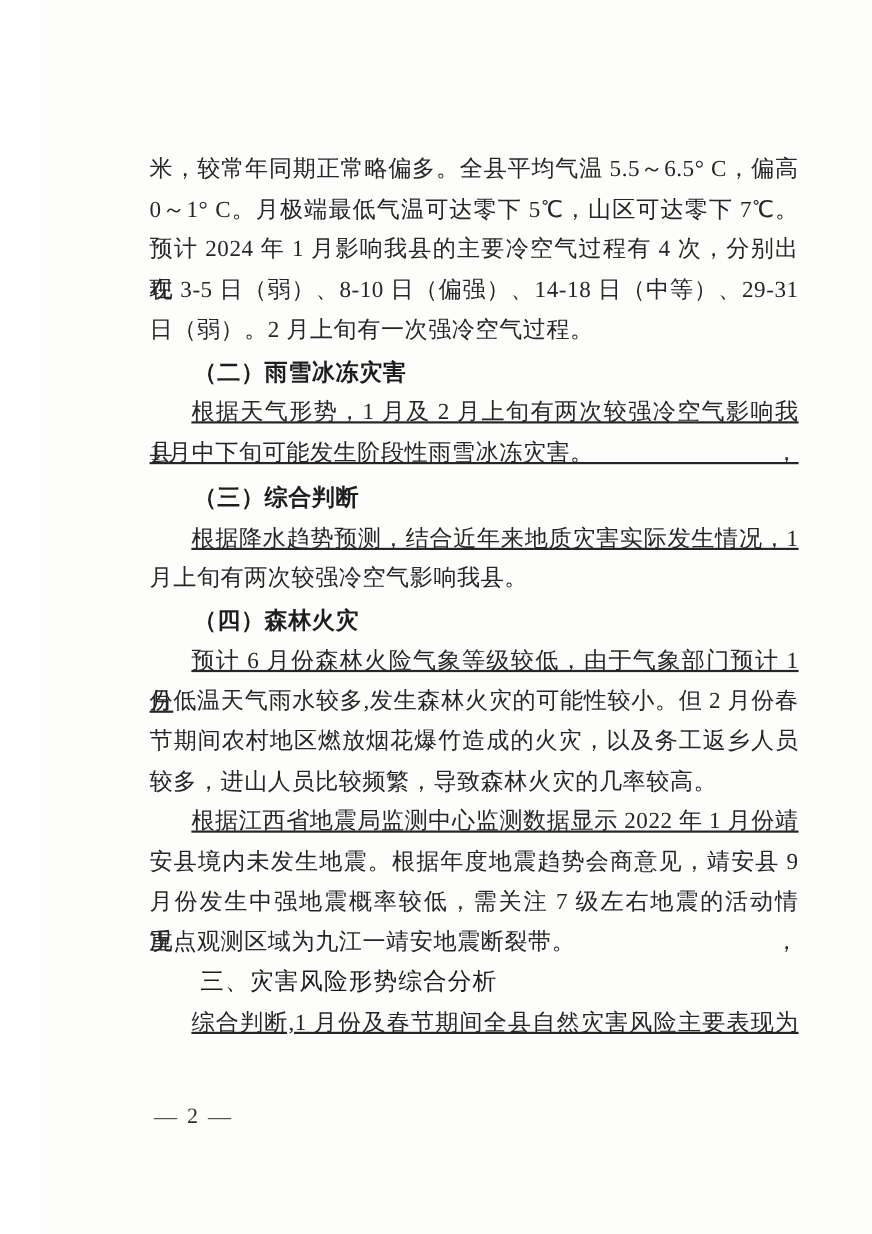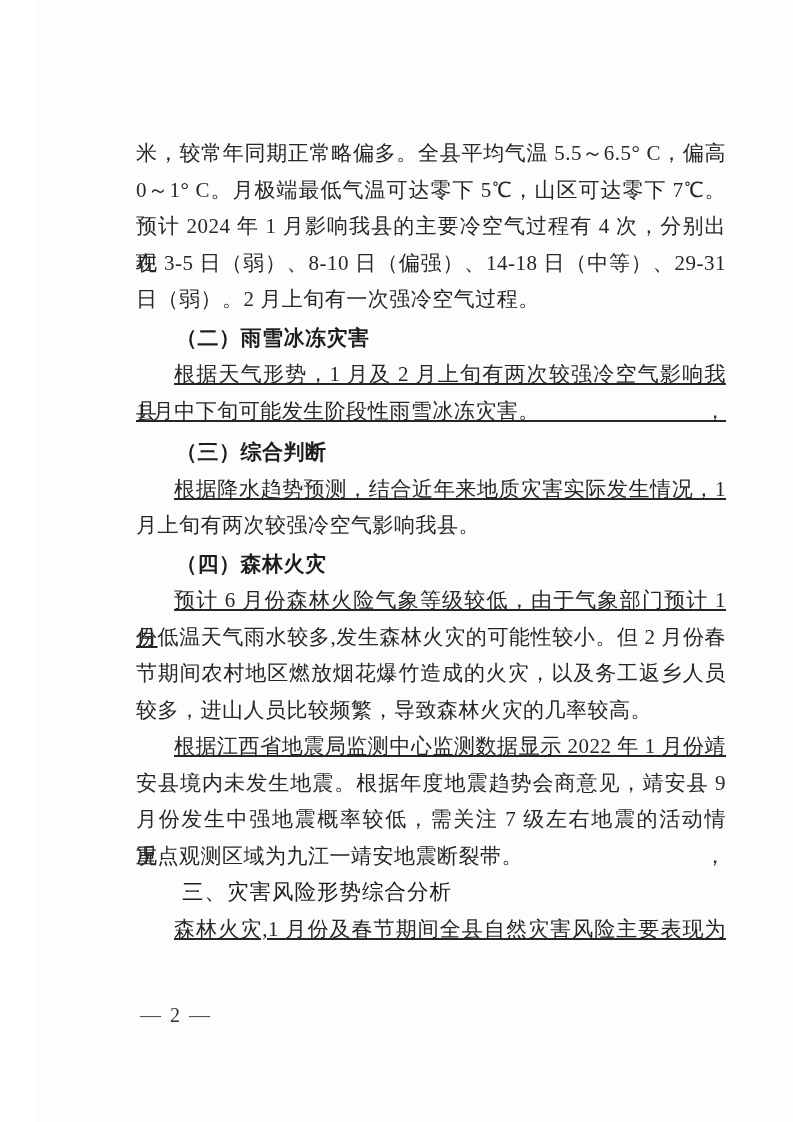--- a/index.html
+++ b/index.html
@@ -96,21 +96,21 @@
     <div class="line subheading mt2">（四）森林火灾</div>
     <div class="line fill indent">预计 6 月份森林火险气象等级较低，由于气象部门预计 1 月</div>
     <div class="line fill">份低温天气雨水较多,发生森林火灾的可能性较小。但 2 月份春</div>
     <div class="line fill">节期间农村地区燃放烟花爆竹造成的火灾，以及务工返乡人员</div>
     <div class="line">较多，进山人员比较频繁，导致森林火灾的几率较高。</div>
     <div class="line fill indent">根据江西省地震局监测中心监测数据显示 2022 年 1 月份靖</div>
     <div class="line fill">安县境内未发生地震。根据年度地震趋势会商意见，靖安县 9</div>
     <div class="line fill">月份发生中强地震概率较低，需关注 7 级左右地震的活动情况，</div>
     <div class="line">重点观测区域为九江一靖安地震断裂带。</div>
     <div class="line section-heading">三、灾害风险形势综合分析</div>
-    <div class="line fill indent">森林火灾,1 月份及春节期间全县自然灾害风险主要表现为</div>
+    <div class="line fill indent">综合判断,1 月份及春节期间全县自然灾害风险主要表现为</div>
   </div>
 
   <div class="footer">
     <span class="dash">—</span>
     <span class="num">2</span>
     <span class="dash">—</span>
   </div>
 
 </div>
 

